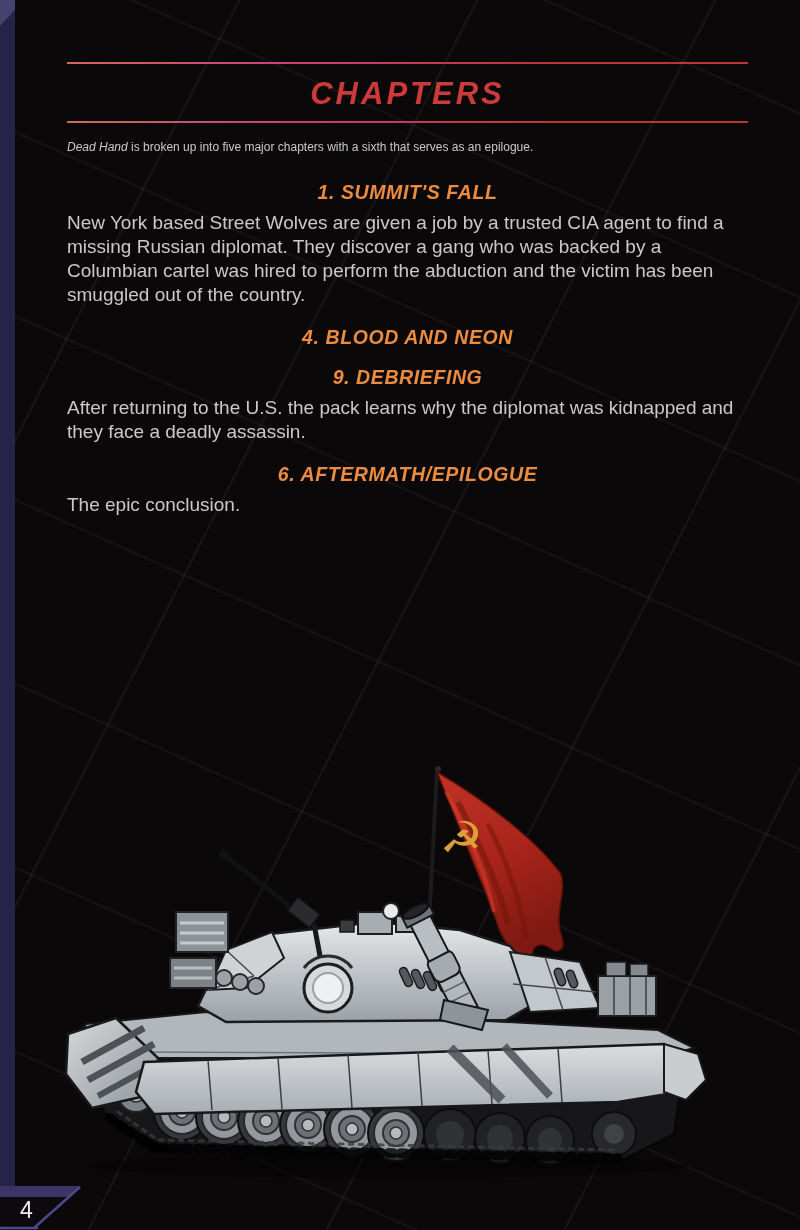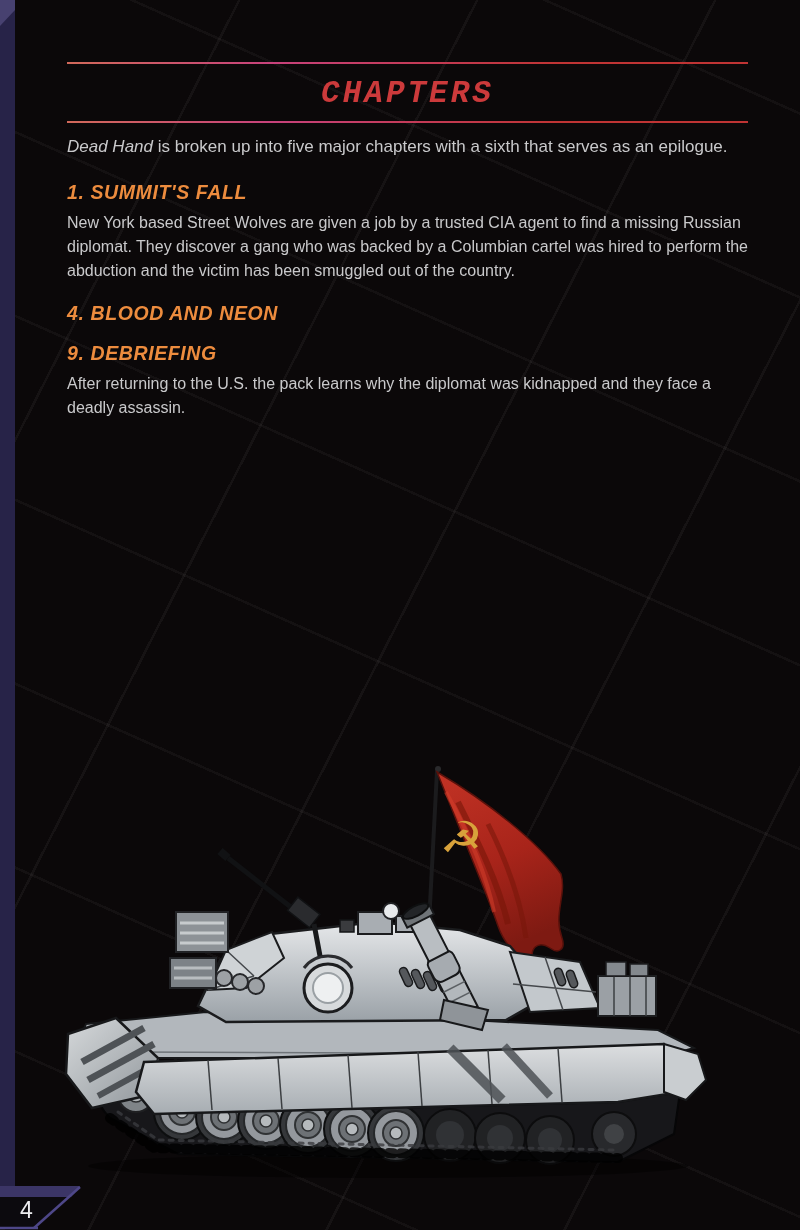--- a/index.html
+++ b/index.html
@@ -14,31 +14,31 @@
   .left-strip{position:absolute;left:0;top:0;width:15px;height:1193px;background:#272348;}
   .left-strip-accent{position:absolute;left:0;top:0;width:15px;height:26px;
     background:#474170;clip-path:polygon(0 0,100% 0,100% 38%,0 100%);}
   .content{position:absolute;left:67px;top:0;width:681px;}
   .rule{height:2px;border:none;margin:0;
     background:linear-gradient(90deg,#d2695a 0%,#c8427c 30%,#c03434 72%,#c03434 100%);}
   .rule-top{margin-top:62px;}
   h1.page-title{
     margin:14px 0 12px;text-align:center;
     font-size:31px;line-height:31px;font-style:italic;font-weight:bold;
-    letter-spacing:3px;color:#cc3a3b;font-family:Liberation Mono, monospace;
+    letter-spacing:3px;color:#cc3a3b;
   }
-  p.intro{margin:13px 0 0;font-size:17px;line-height:22px;color:#c9c9cb;}
+  p.intro{margin:13px 0 0;font-size:12px;line-height:22px;color:#c9c9cb;}
   p.intro .work-title{font-style:italic;}
   .section{margin-top:20px;}
   .section:first-of-type{margin-top:24px;}
   h2.section-heading{
     margin:0 0 9px;font-size:19.5px;line-height:20px;
-    font-style:italic;font-weight:bold;letter-spacing:0.6px;color:#ed8c3e;
+    font-style:italic;font-weight:bold;letter-spacing:0.6px;color:#ed8c3e;text-align:center;
   }
-  .section p{margin:0;font-size:16px;line-height:24px;color:#c9c9cb;max-width:690px;}
+  .section p{margin:0;font-size:19px;line-height:24px;color:#c9c9cb;max-width:690px;}
   .tank-wrap{position:absolute;left:58px;top:762px;width:655px;height:418px;}
   .page-banner{position:absolute;left:0;top:1184px;width:240px;height:46px;}
 </style>
 </head>
 <body>
 
 <div class="left-strip"></div>
 <div class="left-strip-accent"></div>
 
 <div class="content">
@@ -53,20 +53,24 @@
     <p>New York based Street Wolves are given a job by a trusted CIA agent to find a missing Russian diplomat. They discover a gang who was backed by a Columbian cartel was hired to perform the abduction and the victim has been smuggled out of the country.</p>
   </div>
   <div class="section">
     <h2 class="section-heading">4. BLOOD AND NEON</h2>
   </div>
   <div class="section">
     <h2 class="section-heading">9. DEBRIEFING</h2>
     <p>After returning to the U.S. the pack learns why the diplomat was kidnapped and they face a deadly assassin.</p>
   </div>
   <div class="section">
+  </div>
+  <div class="section">
+    <h2 class="section-heading">6. AFTERMATH/EPILOGUE</h2>
+    <p>The epic conclusion.</p>
   </div>
 </div>
 
 <div class="tank-wrap">
 <svg width="655" height="418" viewBox="0 0 655 418" xmlns="http://www.w3.org/2000/svg">
   <defs>
     <linearGradient id="flagGrad" x1="0" y1="0" x2="0.3" y2="1">
       <stop offset="0" stop-color="#c23325"></stop>
           <stop offset="0.55" stop-color="#a8241a"></stop>
           <stop offset="1" stop-color="#7e1a12"></stop>

